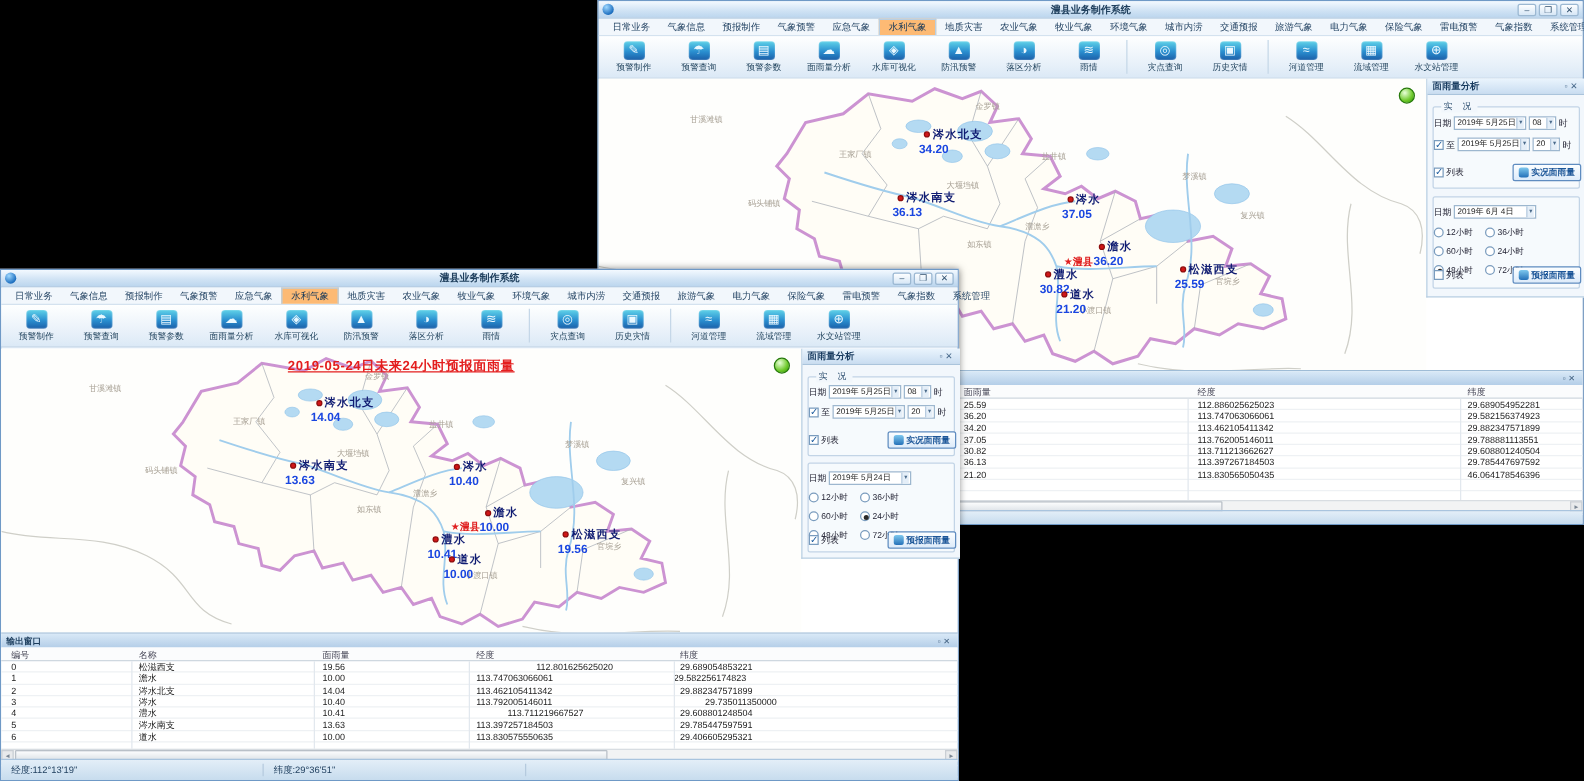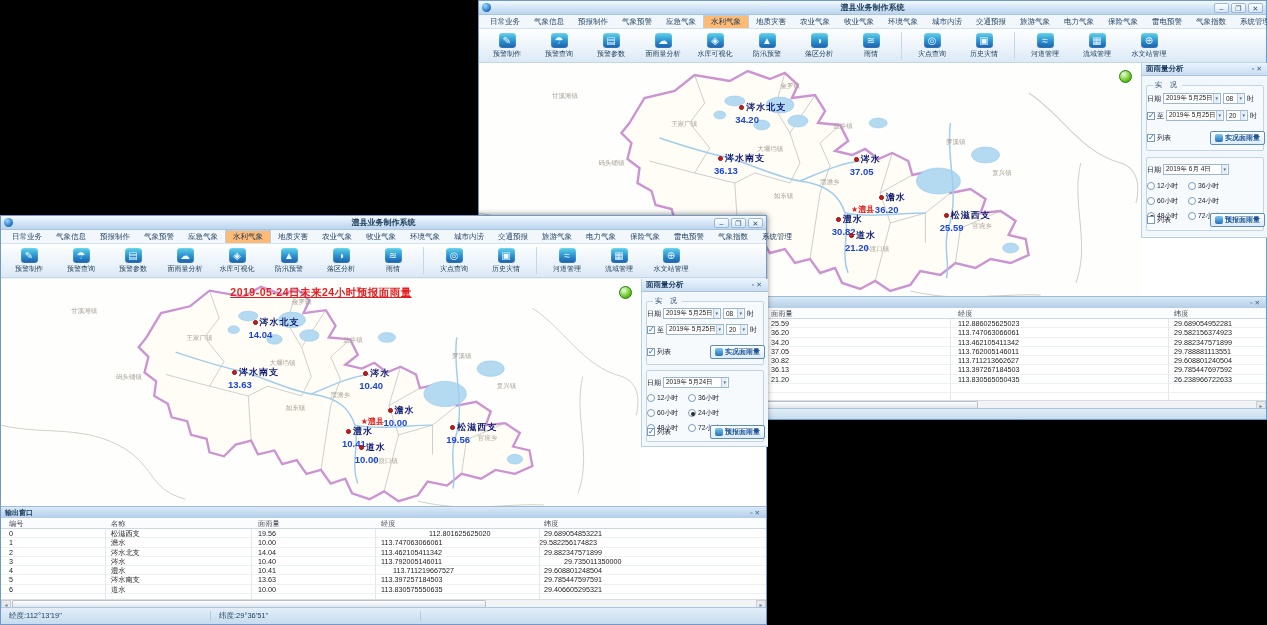--- a/index.html
+++ b/index.html
@@ -428,21 +428,21 @@
           <span style="left: 150px;">涔水南支</span>
           <span style="left: 292px;">36.13</span>
           <span style="left: 479px;">113.397267184503</span>
           <span style="left: 695px;">29.785447697592</span>
         </div>
         <div class="trow">
           <span style="left: 8px;">6</span>
           <span style="left: 150px;">道水</span>
           <span style="left: 292px;">21.20</span>
           <span style="left: 479px;">113.830565050435</span>
-          <span style="left: 695px;">26.238966722633</span>
+          <span style="left: 695px;">46.064178546396</span>
         </div>
         <div class="trow"></div>
         <div class="trow"></div>
         <div class="trow"></div>
         <div class="vline" style="left: 142px;"></div>
         <div class="vline" style="left: 284px;"></div>
         <div class="vline" style="left: 471px;"></div>
         <div class="vline" style="left: 689px;"></div>
       </div>
     <div class="hscroll" style="bottom:0">
@@ -742,21 +742,21 @@
           <span style="left: 8px;">3</span>
           <span style="left: 110px;">涔水</span>
           <span style="left: 257px;">10.40</span>
           <span style="left: 380px;">113.792005146011</span>
           <span style="left: 543px; padding-left: 20px;">29.735011350000</span>
         </div>
         <div class="trow">
           <span style="left: 8px;">4</span>
           <span style="left: 110px;">澧水</span>
           <span style="left: 257px;">10.41</span>
-          <span style="left: 360px; margin-left: 32px;">113.711219667527</span>
+          <span style="left: 373px; margin-left: 32px;">113.711219667527</span>
           <span style="left: 543px;">29.608801248504</span>
         </div>
         <div class="trow">
           <span style="left: 8px;">5</span>
           <span style="left: 110px;">涔水南支</span>
           <span style="left: 257px;">13.63</span>
           <span style="left: 380px;">113.397257184503</span>
           <span style="left: 543px;">29.785447597591</span>
         </div>
         <div class="trow">

